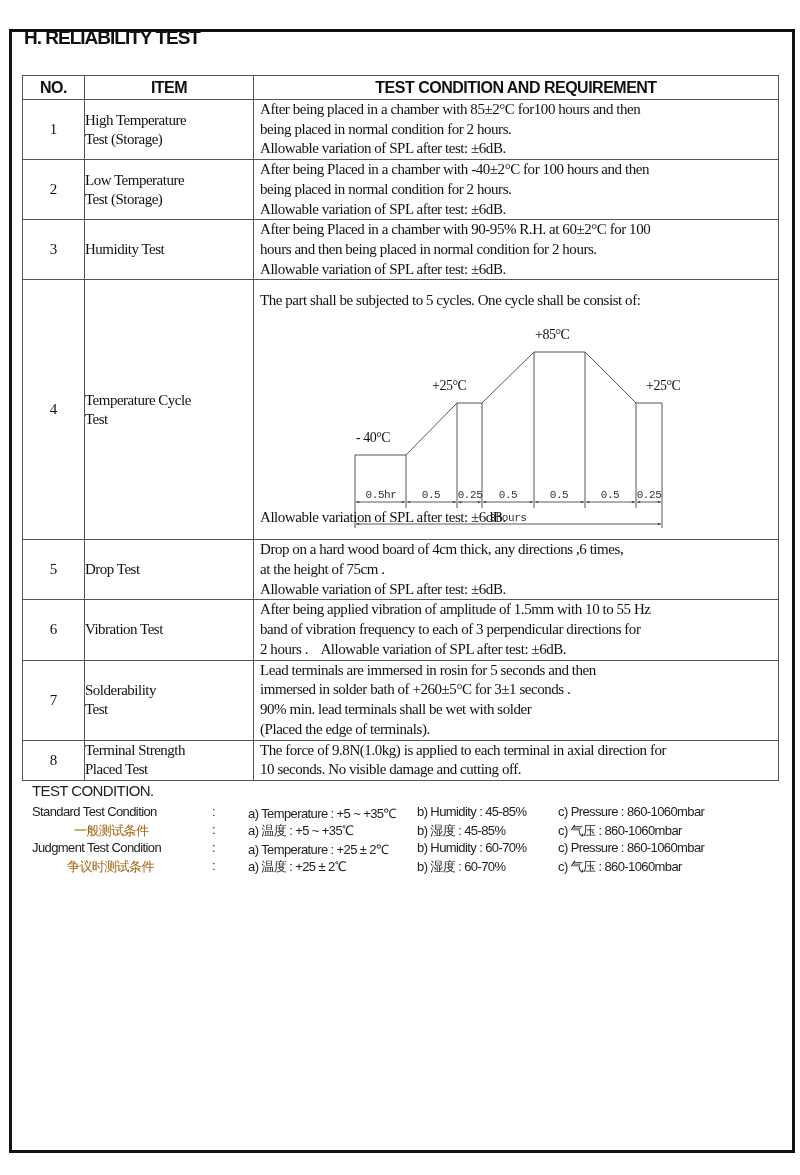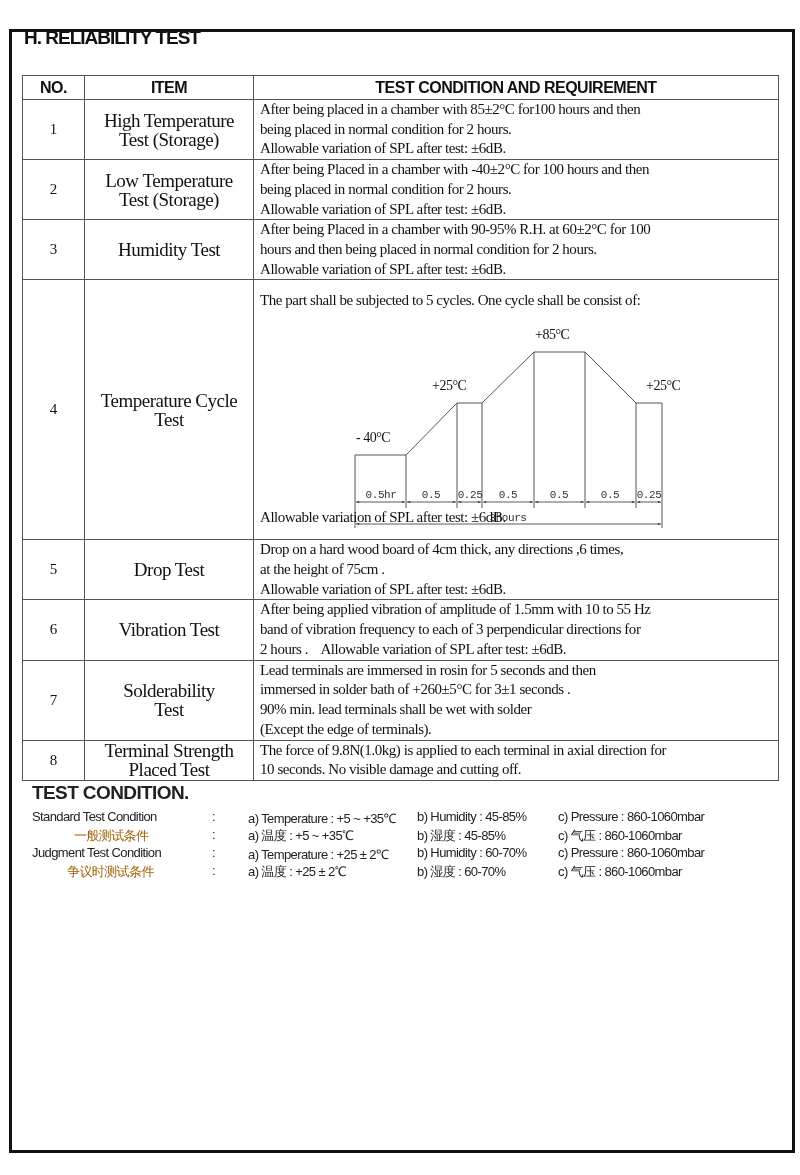--- a/index.html
+++ b/index.html
@@ -21,37 +21,37 @@
     border-collapse: collapse; table-layout: fixed;
   }
   table.rt td, table.rt th {
     border: 1px solid #555; vertical-align: middle;
   }
   table.rt th {
     font-family: "Liberation Sans", sans-serif; font-weight: bold;
     font-size: 16px; height: 24px; letter-spacing: -0.5px;
   }
   td.no { text-align: center; font-size: 15px; }
-  td.item { text-align: center; font-size: 19px; line-height: 19px; letter-spacing: -0.5px; }
+  td.item { font-size: 15px; line-height: 19px; letter-spacing: -0.5px; }
   td.cond { font-size: 15px; line-height: 19.7px; padding: 0 0 0 6px; letter-spacing: -0.45px; vertical-align: top; }
   td.cond .ln { display: block; white-space: nowrap; font-family: Liberation Serif, serif; }
 
   .r1 { height: 59px; } .r2 { height: 60px; } .r3 { height: 60px; }
   .r4 { height: 260px; } .r5 { height: 60px; } .r6 { height: 59px; }
   .r7 { height: 80px; } .r8 { height: 40px; }
 
   .cyc-wrap { position: relative; height: 238px; }
   .cyc-wrap svg { position: absolute; left: 0; top: 0; }
   .cyc-last { position: absolute; left: 0; bottom: 1px; white-space: nowrap; }
 
   .tc {
     position: absolute; left: 32px; top: 782px; width: 740px;
     font-family: "Liberation Sans", sans-serif; color: #222;
   }
-  .tc-title { font-weight: bold; font-size: 19px; letter-spacing: -0.6px; margin-bottom: 5px; }
+  .tc-title { font-weight: normal; font-size: 15px; letter-spacing: -0.6px; margin-bottom: 5px; }
   .tc-row { position: relative; height: 18px; font-size: 13px; letter-spacing: -0.6px; }
   .tc-row span { position: absolute; top: 0; white-space: nowrap; }
   .c-label { left: 0; }
   .c-label.cn { left: 42px; color: #a16207; }
   .c-colon { left: 180px; }
   .c-a { left: 216px; }
   .c-b { left: 385px; }
   .c-c { left: 526px; }
 </style>
 </head>
@@ -193,21 +193,21 @@
     <tr class="r7">
       <td class="no">7</td>
       <td class="item">
           <div>Solderability</div>
           <div>Test</div>
         </td>
       <td class="cond">
           <span class="ln">Lead terminals are immersed in rosin for 5 seconds and then</span>
           <span class="ln">immersed in solder bath of +260±5°C for 3±1 seconds .</span>
           <span class="ln">90% min. lead terminals shall be wet with solder</span>
-          <span class="ln">(Except the edge of terminals).</span>
+          <span class="ln">(Placed the edge of terminals).</span>
         </td>
     </tr>
     <tr class="r8">
       <td class="no">8</td>
       <td class="item">
           <div>Terminal Strength</div>
           <div>Placed Test</div>
         </td>
       <td class="cond">
           <span class="ln">The force of 9.8N(1.0kg) is applied to each terminal in axial direction for</span>

